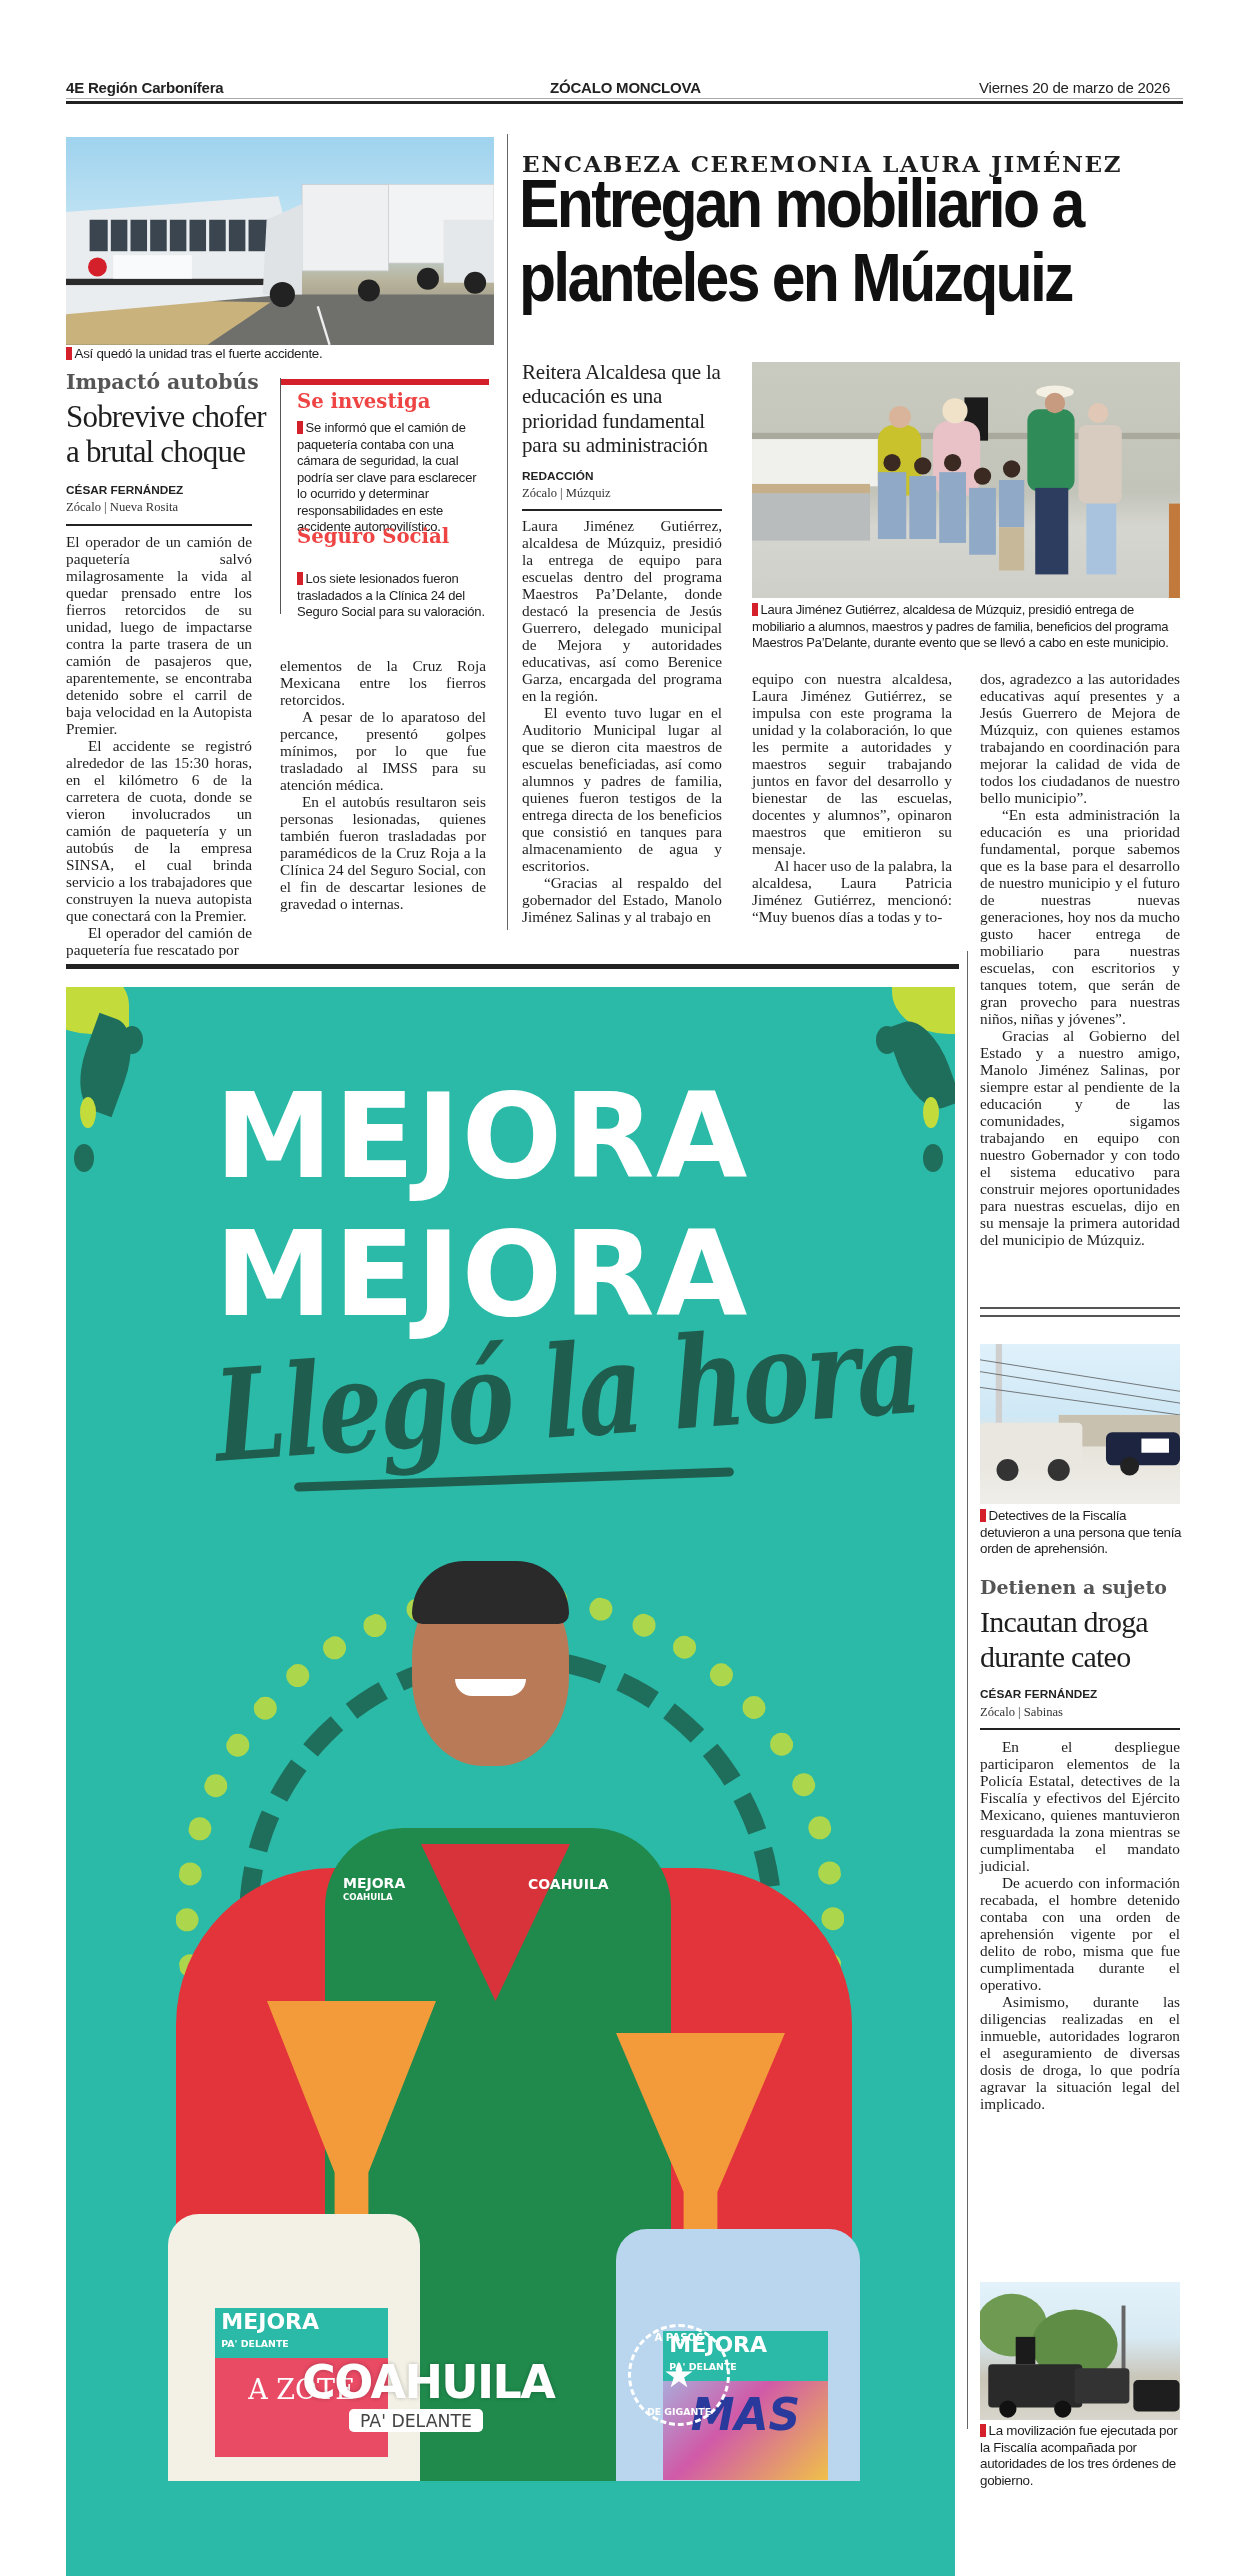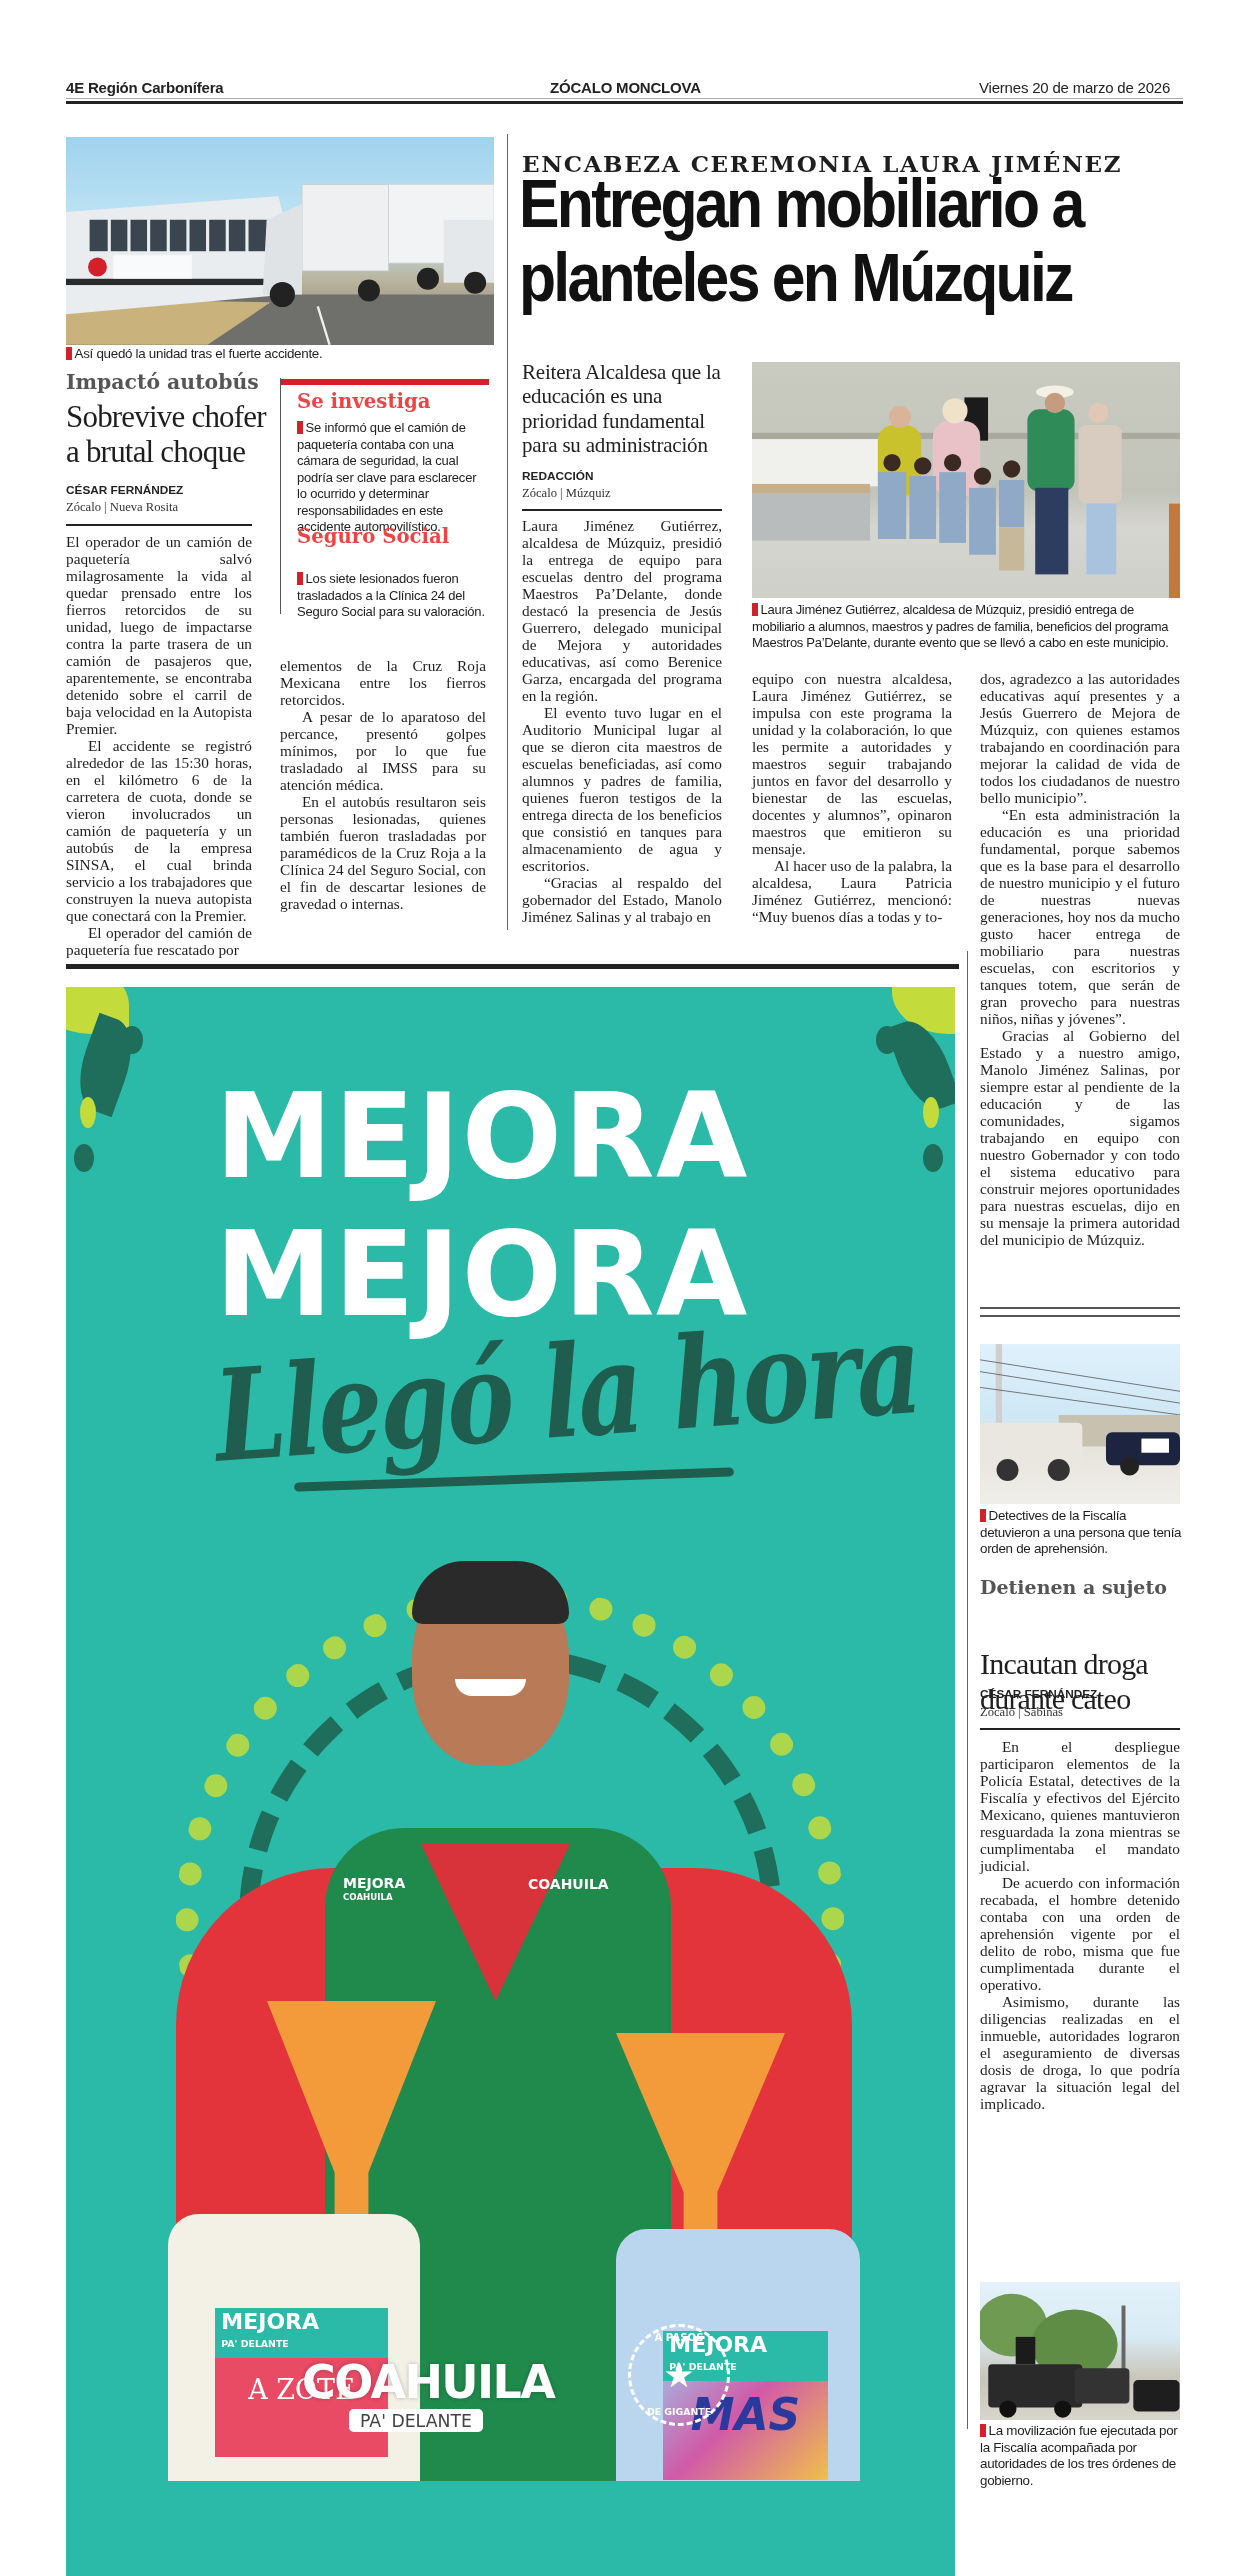--- a/index.html
+++ b/index.html
@@ -197,21 +197,21 @@
     <circle cx="35" cy="160" r="14" fill="#333"></circle>
       <circle cx="100" cy="160" r="14" fill="#333"></circle>
     <rect x="160" y="112" width="94" height="42" rx="8" fill="#1c2440"></rect>
     <rect x="205" y="120" width="35" height="18" fill="#fff"></rect>
     <circle cx="190" cy="155" r="12" fill="#222"></circle>
   </svg>
 </div>
 <div class="abs caption" style="left:980px; top:1508px; width:203px;"><span class="mark"></span><span>Detectives de la Fiscalía detuvieron a una persona que tenía orden de aprehensión.</span></div>
 
 <div class="abs kicker-serif" style="left:980px; top:1576px; font-size:19px;">Detienen a sujeto</div>
-<div class="abs headline-serif" style="left:980px; top:1604px; font-size:30px; line-height:35px; letter-spacing:-0.8px;margin-top:42px;">
+<div class="abs headline-serif" style="left:980px; top:1604px; font-size:30px; line-height:35px; letter-spacing:-0.8px;">
   <div>Incautan droga</div>
   <div>durante cateo</div>
 </div>
 <div class="abs byline" style="left:980px; top:1687px;">CÉSAR FERNÁNDEZ</div>
 <div class="abs dateline" style="left:980px; top:1705px;">Zócalo | Sabinas</div>
 <div class="abs rule" style="left:980px; top:1728px; width:200px;"></div>
 
 <div class="abs body-text" style="left:980px; top:1738px; width:200px;">
   <p>En el despliegue participaron elementos de la Policía Estatal, detectives de la Fiscalía y efectivos del Ejército Mexicano, quienes mantuvieron resguardada la zona mientras se cumplimentaba el mandato judicial.</p>
   <p>De acuerdo con información recabada, el hombre detenido contaba con una orden de aprehensión vigente por el delito de robo, misma que fue cumplimentada durante el operativo.</p>

